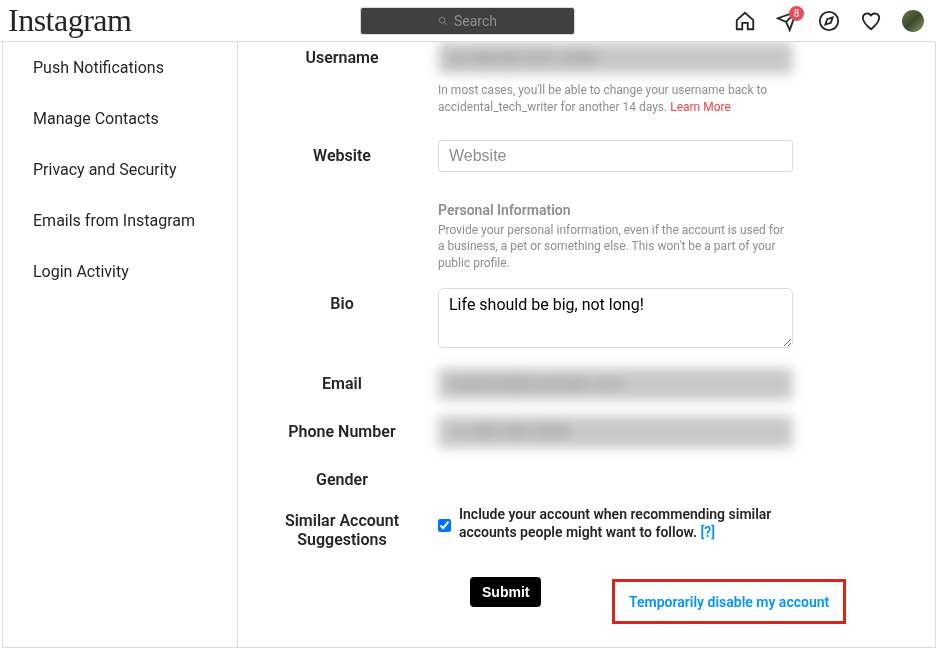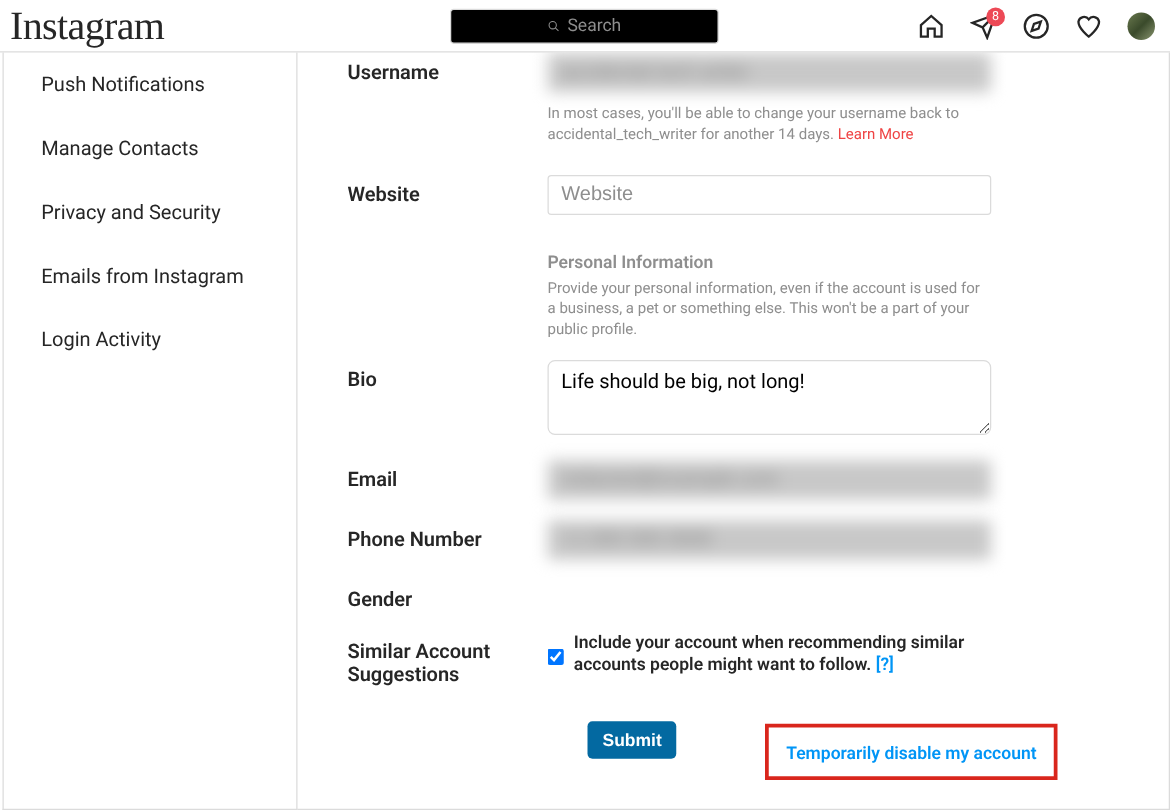--- a/index.html
+++ b/index.html
@@ -1,50 +1,50 @@
 <!DOCTYPE html>
 <html><head>
 <meta charset="utf-8">
 <style>
 * { box-sizing: border-box; margin: 0; padding: 0; }
 body { font-family: -apple-system, BlinkMacSystemFont, "Segoe UI", Roboto, Helvetica, Arial, sans-serif; background: #fff; color: #262626; width: 936px; height: 648px; overflow: hidden; }
 
 
 .topnav { height: 42px; border-bottom: 1px solid #dbdbdb; display: flex; align-items: center; position: relative; }
 .logo { font-family: 'Brush Script MT', cursive; font-size: 32px; font-weight: 500; margin-left: 8px; letter-spacing: -0.5px; }
-.search-box { position: absolute; left: 360px; width: 215px; height: 28px; background: #000000; border: 1px solid #dbdbdb; border-radius: 3px; display: flex; align-items: center; justify-content: center; color: #8e8e8e; font-size: 14px; }
+.search-box { position: absolute; left: 360px; width: 215px; height: 28px; background: #404040; border: 1px solid #dbdbdb; border-radius: 3px; display: flex; align-items: center; justify-content: center; color: #8e8e8e; font-size: 14px; }
 .search-box svg { width: 10px; height: 10px; margin-right: 6px; }
 .nav-icons { position: absolute; right: 12px; display: flex; align-items: center; gap: 20px; }
 .nav-icons svg { width: 22px; height: 22px; }
 .icon-wrap { position: relative; display: flex; align-items: center; cursor: pointer; }
 .badge { position: absolute; top: -4px; right: -6px; background: #ed4956; color: #fff; font-size: 10px; border-radius: 50%; width: 15px; height: 15px; display: flex; align-items: center; justify-content: center; font-weight: 400; }
 .avatar { width: 22px; height: 22px; border-radius: 50%; background: linear-gradient(135deg, #6b7a4f, #3a4a2b, #8a9670); cursor: pointer; }
 
 
 .container { display: flex; height: calc(648px - 42px); }
 .sidebar { width: 236px; border: 1px solid #dbdbdb; border-top: none; margin-left: 2px; }
 .sidebar-item { padding: 16px 16px 16px 30px; font-size: 16px; cursor: pointer; }
 
 .main { flex: 1; border-right: 1px solid #dbdbdb; border-bottom: 1px solid #dbdbdb; padding: 0 40px 20px 40px; overflow-y: auto; }
 .form-row { display: flex; margin-bottom: 16px; }
-.form-label { width: 160px; text-align: left; padding-right: 32px; padding-top: 6px; font-weight: 600; font-size: 16px; }
+.form-label { width: 160px; text-align: center; padding-right: 32px; padding-top: 6px; font-weight: 600; font-size: 16px; }
 .form-field { flex: 1; max-width: 355px; }
 .input { width: 100%; height: 32px; border: 1px solid #dbdbdb; border-radius: 3px; padding: 0 10px; font-size: 16px; background: #fff; }
 .input::placeholder { color: #8e8e8e; }
 .textarea { width: 100%; height: 60px; border: 1px solid #dbdbdb; border-radius: 6px; padding: 6px 10px; font-size: 16px; resize: vertical; font-family: inherit; }
 .helper-text { color: #8e8e8e; font-size: 12px; margin-top: 8px; line-height: 1.4; }
 .helper-text a { color: #ef4444; text-decoration: none; }
 .section-title { color: #8e8e8e; font-size: 14px; font-weight: 600; margin-bottom: 4px; }
 .blurred { filter: blur(6px); background: #c8c8c8; color: #888; }
 .checkbox-row { display: flex; align-items: center; gap: 8px; }
 .checkbox-row input[type="checkbox"] { margin-top: 4px; }
 .checkbox-label { font-size: 14px; font-weight: 600; line-height: 1.3; }
 .checkbox-label a { color: #0095f6; text-decoration: none; font-weight: 600; }
 .submit-row { display: flex; align-items: center; margin-top: 28px; margin-left: 192px; }
-.submit-btn { background: #0369a1; color: #fff; border: none; border-radius: 4px; padding: 7px 12px; font-size: 14px; font-weight: 600; cursor: pointer; }
+.submit-btn { background: #000000; color: #fff; border: none; border-radius: 4px; padding: 7px 12px; font-size: 14px; font-weight: 600; cursor: pointer; }
 .disable-link { color: #0095f6; font-size: 14px; font-weight: 600; text-decoration: none; margin-left: auto; margin-right: 20px; }
 .highlight-box { border: 3px solid #d9261c; padding: 10px 14px; display: inline-block; position: absolute; left: 612px; top: 579px; }
 </style>
 </head>
 <body>
 
 <div class="topnav">
   <div class="logo">Instagram</div>
   <div class="search-box">
     <svg viewBox="0 0 24 24" fill="none" stroke="#8e8e8e" stroke-width="2">

